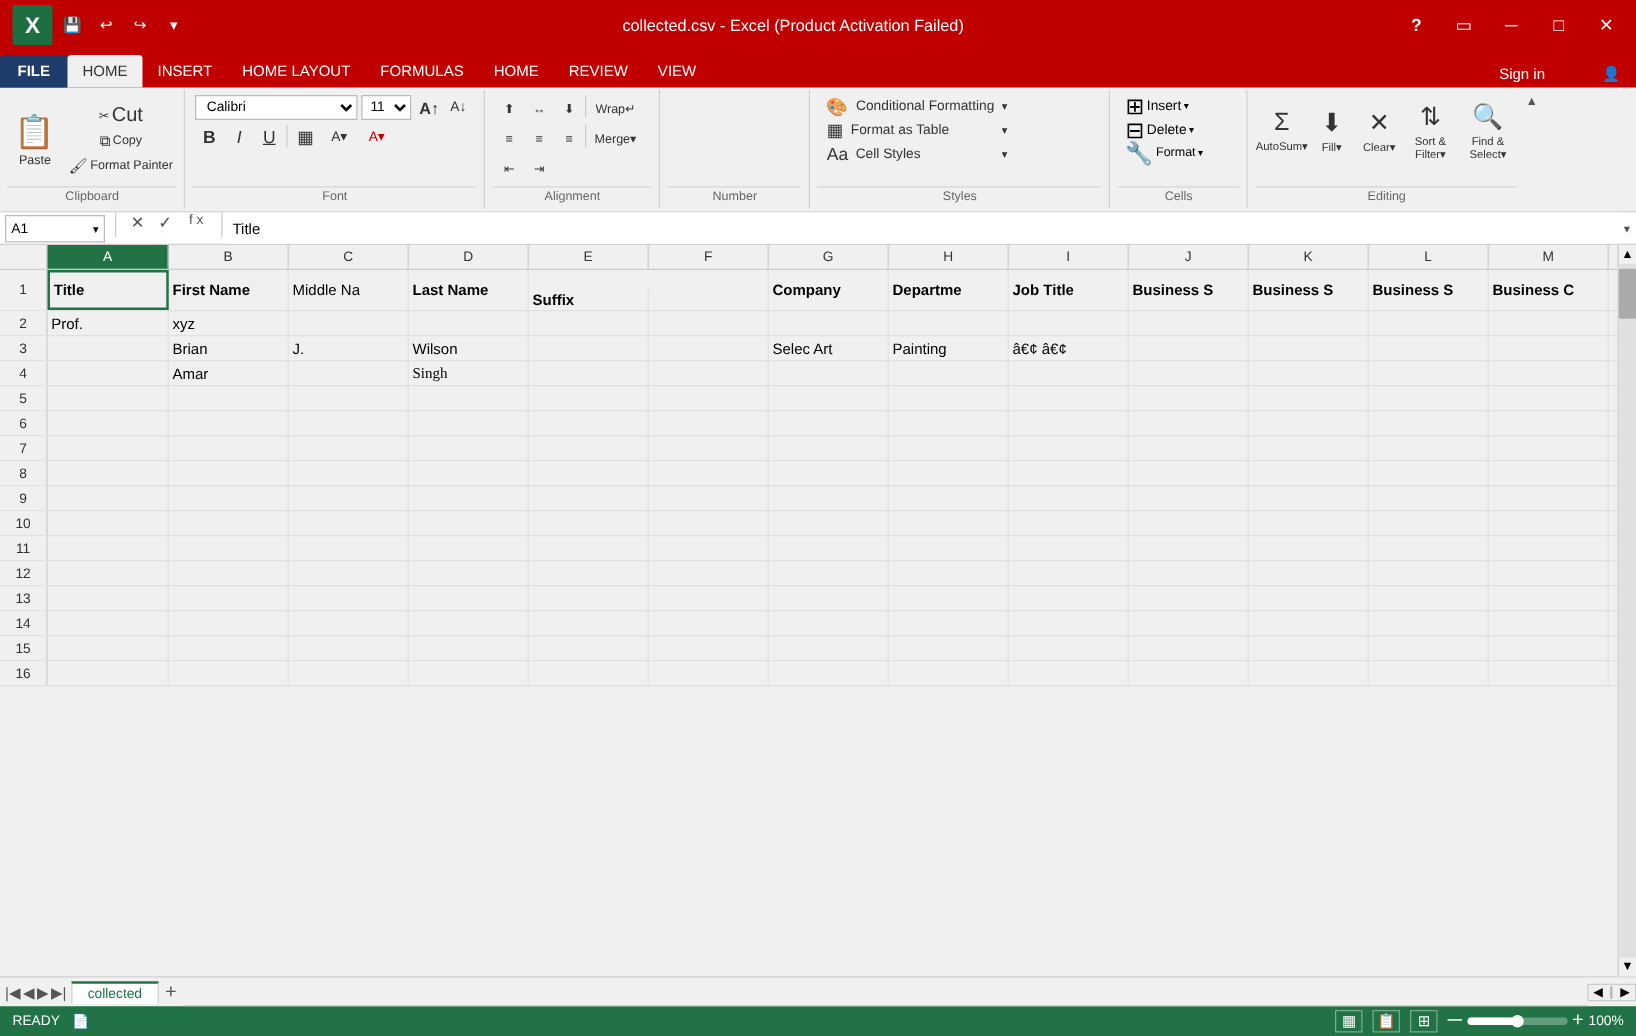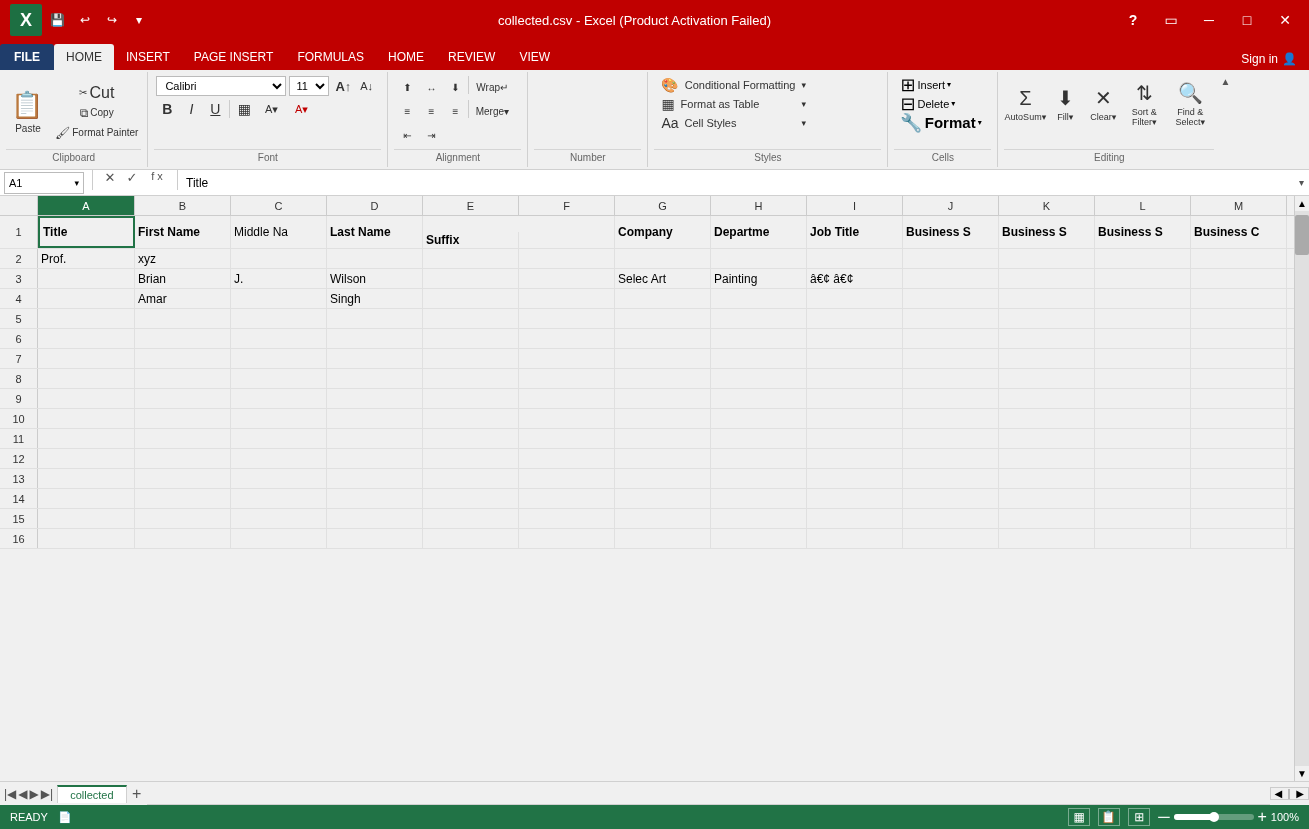--- a/index.html
+++ b/index.html
@@ -307,27 +307,27 @@
     <div class="win-btn">─</div>
     <div class="win-btn">□</div>
     <div class="win-btn">✕</div>
   </div>
 </div>
 
 <div style="position:relative; height:30px; background:#c00000; display:flex; align-items:flex-end; padding-left:0;">
   <div class="ribbon-tab ribbon-tab-file" style="background:#1f3d6b;color:white;font-weight:bold;">FILE</div>
   <div class="ribbon-tab active">HOME</div>
   <div class="ribbon-tab">INSERT</div>
-  <div class="ribbon-tab">PAGE INSERT</div>
+  <div class="ribbon-tab">HOME LAYOUT</div>
   <div class="ribbon-tab">FORMULAS</div>
   <div class="ribbon-tab">HOME</div>
   <div class="ribbon-tab">REVIEW</div>
   <div class="ribbon-tab">VIEW</div>
   <div style="flex:1;"></div>
-  <div style="color:white;font-size:12px;padding:0 12px;cursor:pointer;display:flex;align-items:flex-start;padding-bottom:4px;">
+  <div style="color:white;font-size:12px;padding:0 12px;cursor:pointer;display:flex;align-items:flex-start;padding-bottom:4px;gap:42px;">
     <span>Sign in</span> 
       <span style="margin-left:4px;">👤</span>
   </div>
 </div>
 
 <div class="ribbon">
 
   <div class="ribbon-group" style="min-width:88px;">
     <div class="ribbon-group-content">
       <div style="display:flex;flex-direction:column;align-items:center;">
@@ -432,21 +432,21 @@
         <span style="font-size:11px;">Insert</span>
         <span style="font-size:8px;">▾</span>
       </div>
       <div style="display:flex;align-items:center;gap:2px;" class="cells-btn">
         <span style="font-size:18px;">⊟</span>
         <span style="font-size:11px;">Delete</span>
         <span style="font-size:8px;">▾</span>
       </div>
       <div style="display:flex;align-items:center;gap:2px;" class="cells-btn">
         <span style="font-size:18px;">🔧</span>
-        <span style="font-size:15px;font-weight:bold;">Format</span>
+        <span style="font-size:10px;">Format</span>
         <span style="font-size:8px;">▾</span>
       </div>
     </div>
     <div class="ribbon-group-label">Cells</div>
   </div>
 
   <div class="ribbon-group" style="min-width:160px;border-right:none;">
     <div style="display:flex;gap:4px;flex:1;padding:2px;">
       <div class="rb-btn" style="width:38px;">
         <span style="font-size:20px;">Σ</span>
@@ -559,21 +559,21 @@
         <div class="grid-cell" style="width: 96px; min-width: 96px;"></div>
         <div class="grid-cell" style="width: 96px; min-width: 96px;"></div>
         <div class="grid-cell" style="width: 96px; min-width: 96px;"></div>
         <div class="grid-cell" style="width: 96px; min-width: 96px;"></div>
       </div>
       <div class="grid-row">
         <div class="row-num">4</div>
         <div class="grid-cell" style="width: 97px; min-width: 97px;"></div>
         <div class="grid-cell" style="width: 96px; min-width: 96px;">Amar</div>
         <div class="grid-cell" style="width: 96px; min-width: 96px;"></div>
-        <div class="grid-cell" style="width: 96px; min-width: 96px;">Singh</div>
+        <div class="grid-cell" style="width: 96px; min-width: 96px; font-family: Liberation Serif, serif;">Singh</div>
         <div class="grid-cell" style="width: 96px; min-width: 96px;"></div>
         <div class="grid-cell" style="width: 96px; min-width: 96px;"></div>
         <div class="grid-cell" style="width: 96px; min-width: 96px;"></div>
         <div class="grid-cell" style="width: 96px; min-width: 96px;"></div>
         <div class="grid-cell" style="width: 96px; min-width: 96px;"></div>
         <div class="grid-cell" style="width: 96px; min-width: 96px;"></div>
         <div class="grid-cell" style="width: 96px; min-width: 96px;"></div>
         <div class="grid-cell" style="width: 96px; min-width: 96px;"></div>
         <div class="grid-cell" style="width: 96px; min-width: 96px;"></div>
       </div>

